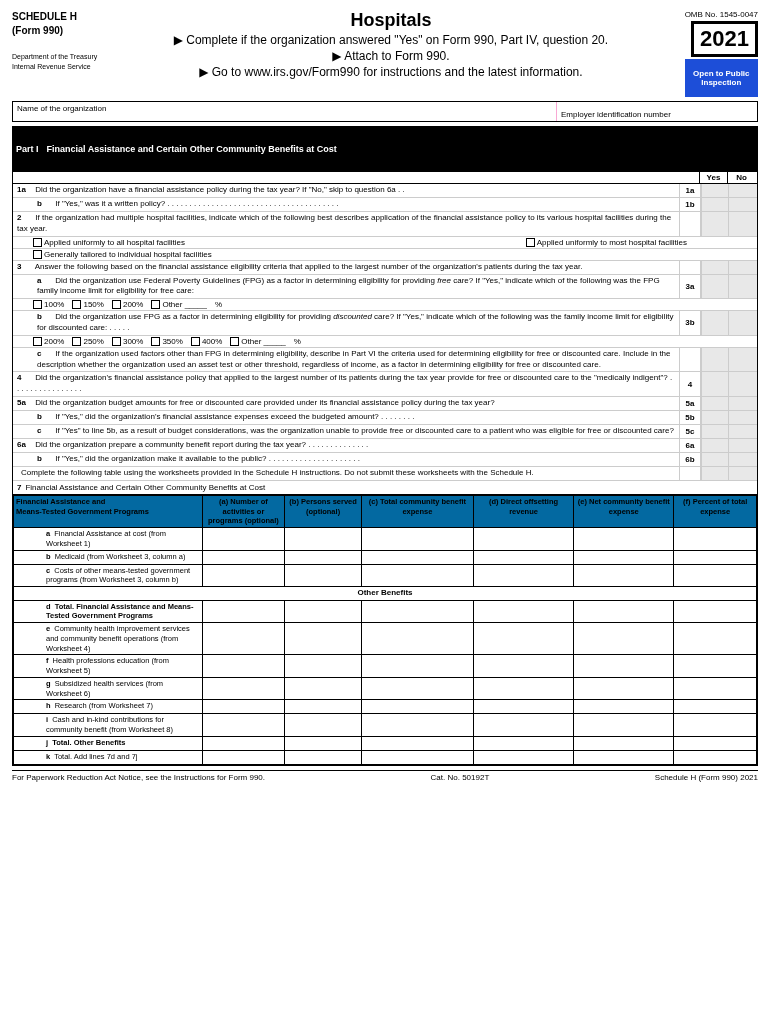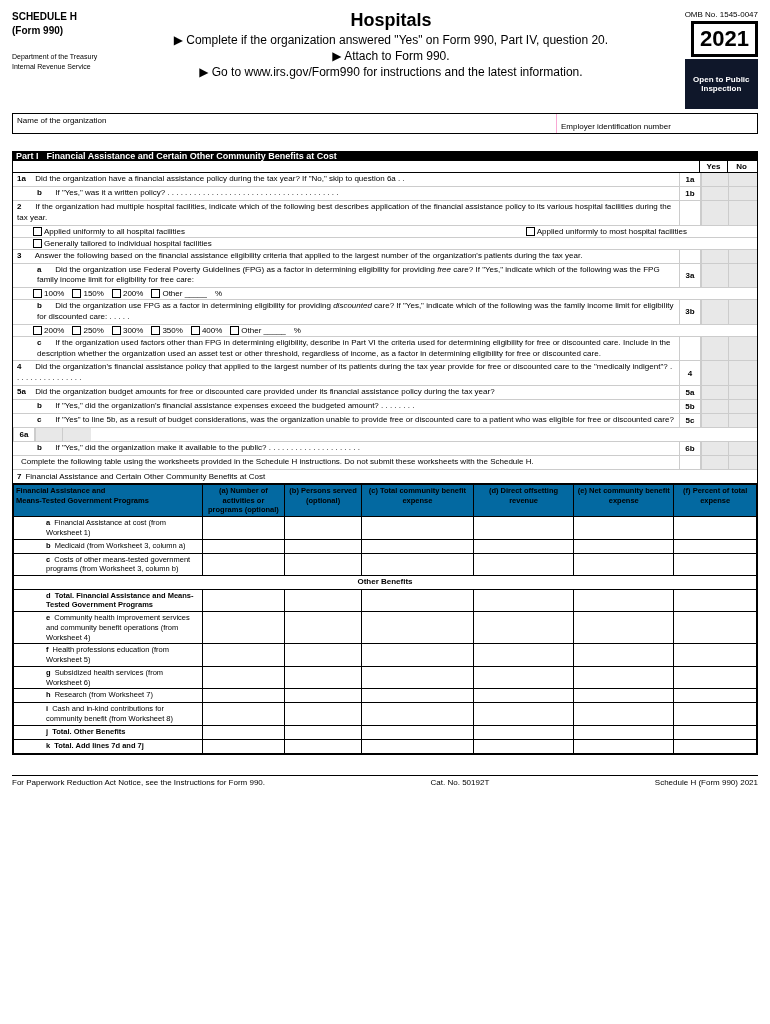--- a/index.html
+++ b/index.html
@@ -38,26 +38,26 @@
     }
     .year-box {
       border: 3px solid #000;
       display: inline-block;
       padding: 2px 6px;
       font-size: 22px;
       font-weight: bold;
       margin-top: 2px;
     }
     .open-public {
-      background: #0f172a;
+      background: #1d4ed8;
       color: #fff;
       text-align: center;
       font-size: 8px;
       font-weight: bold;
-      padding: 16px 4px;
+      padding: 10px 4px;
       margin-top: 2px;
     }
     .instructions {
       font-size: 12px;
       margin: 2px 0;
       text-align: center;
     }
     .dept-info {
       font-size: 7px;
       line-height: 1.4;
@@ -77,22 +77,22 @@
       padding: 2px 4px;
       font-size: 8px;
       min-width: 200px;
       margin-top: 6px;
     }
     .part-header {
       background: #000;
       color: #fff;
       display: flex;
       align-items: flex-start;
-      padding: 0 4px;
-      margin-top: 17px;
+      padding: 18px 4px;
+      margin-top: 4px;
       font-weight: bold;
       font-size: 9px;
     }
     .part-label {
       background: #000;
       color: #fff;
       margin-right: 8px;
       font-size: 9px;
     }
     .main-content {
@@ -204,21 +204,21 @@
       padding-left: 32px;
     }
     .data-table .data-cell {
       min-height: 12px;
       height: 14px;
     }
     .footer-bar {
       display: flex;
       justify-content: space-between;
       align-items: center;
-      margin-top: 20px;
+      margin-top: 4px;
       font-size: 8px;
       border-top: 1px solid #000;
       padding-top: 2px;
     }
   </style>
 </head>
 <body>
 
 <div>
 
@@ -444,20 +444,24 @@
       <div class="q-content indented">
         <span class="q-num">c</span>
         <span>If "Yes" to line 5b, as a result of budget considerations, was the organization unable to provide free or discounted care to a patient who was eligible for free or discounted care?</span>
       </div>
       <div class="q-ref">5c</div>
       <div class="ans-yes"></div>
       <div class="ans-no"></div>
     </div>
 
     <div class="question-row">
+      <div class="q-content">
+        <span class="q-num">6a</span>
+        <span>Did the organization prepare a community benefit report during the tax year? . . . . . . . . . . . . . .</span>
+      </div>
       <div class="q-ref">6a</div>
       <div class="ans-yes"></div>
       <div class="ans-no"></div>
     </div>
 
     <div class="question-row">
       <div class="q-content indented">
         <span class="q-num">b</span>
         <span>If "Yes," did the organization make it available to the public? . . . . . . . . . . . . . . . . . . . . .</span>
       </div>
@@ -639,21 +643,21 @@
           <td class="data-cell"></td>
           <td class="data-cell"></td>
           <td class="data-cell"></td>
           <td class="data-cell"></td>
           <td class="data-cell"></td>
         </tr>
 
         <tr>
           <td class="row-label">
             <span style="font-weight:bold;margin-right:2px;">k</span>
-            <span style="font-weight:bold;">Total. Add lines 7d and 7j</span>
+            <span style="font-weight:normal;">Total. Add lines 7d and 7j</span>
           </td>
           <td class="data-cell"></td>
           <td class="data-cell"></td>
           <td class="data-cell"></td>
           <td class="data-cell"></td>
           <td class="data-cell"></td>
           <td class="data-cell"></td>
         </tr>
       </tbody>
     </table>

